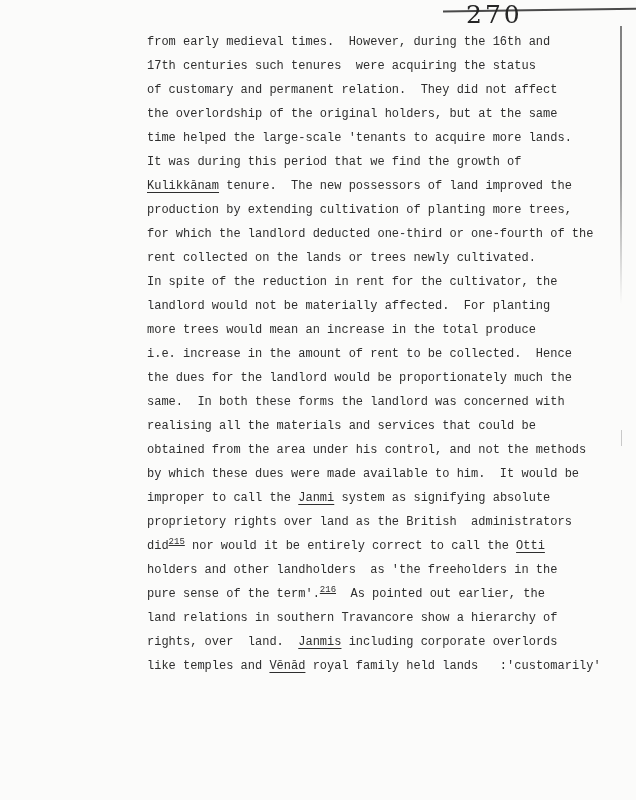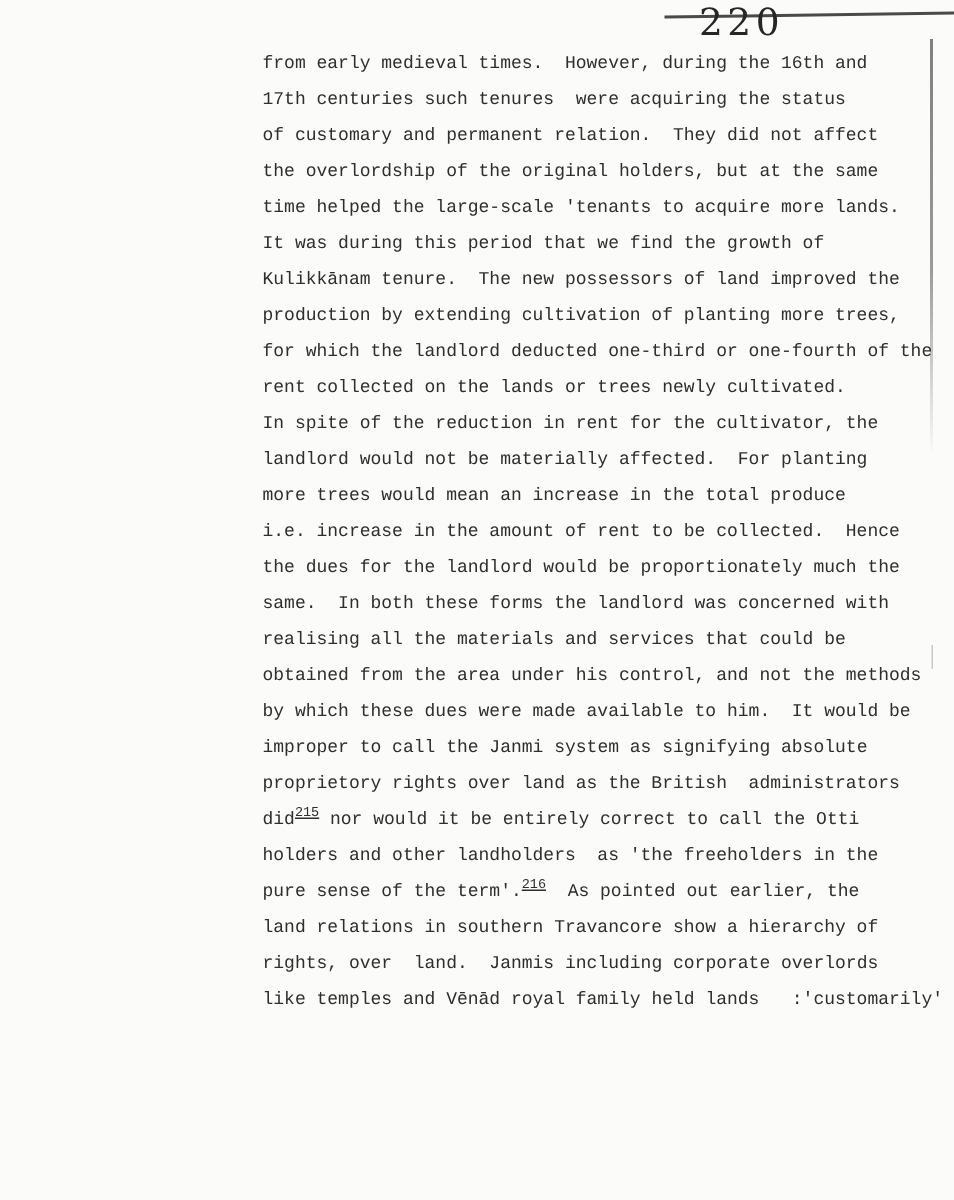--- a/index.html
+++ b/index.html
@@ -24,26 +24,26 @@
     background:linear-gradient(to bottom,#808080,#9a9a9a 55%,rgba(170,170,170,0));
   }
   .edge-tick{
     position:absolute;left:621px;top:430px;width:1px;height:16px;background:#c9c9c9;
   }
   .body-text{
     position:absolute;left:147px;top:30px;
     font-size:12px;line-height:24px;color:#2e2e2e;
     white-space:pre;
   }
-  .line{height:24px;margin-left:28px;}
-  .u{text-underline-offset:3px;text-decoration-thickness:1px;}
+  .line{height:24px;}
+  .u{text-decoration:underline;text-underline-offset:3px;text-decoration-thickness:1px;}
   .sup{font-size:9px;position:relative;top:-5px;letter-spacing:0;text-decoration:underline;}
 </style>
 </head>
 <body>
 
 <div class="page">
   <div class="top-rule"></div>
-  <div class="page-number">220</div>
+  <div class="page-number">270</div>
   <div class="right-margin-line"></div>
   <div class="edge-tick"></div>
   <div class="body-text" id="doc-lines"><div class="line"><span>from early medieval times.  However, during the 16th and</span></div><div class="line"><span>17th centuries such tenures  were acquiring the status</span></div><div class="line"><span>of customary and permanent relation.  They did not affect</span></div><div class="line"><span>the overlordship of the original holders, but at the same</span></div><div class="line"><span>time helped the large-scale 'tenants to acquire more lands.</span></div><div class="line"><span>It was during this period that we find the growth of</span></div><div class="line"><span class="u">Kulikkānam</span><span> tenure.  The new possessors of land improved the</span></div><div class="line"><span>production by extending cultivation of planting more trees,</span></div><div class="line"><span>for which the landlord deducted one-third or one-fourth of the</span></div><div class="line"><span>rent collected on the lands or trees newly cultivated.</span></div><div class="line"><span>In spite of the reduction in rent for the cultivator, the</span></div><div class="line"><span>landlord would not be materially affected.  For planting</span></div><div class="line"><span>more trees would mean an increase in the total produce</span></div><div class="line"><span>i.e. increase in the amount of rent to be collected.  Hence</span></div><div class="line"><span>the dues for the landlord would be proportionately much the</span></div><div class="line"><span>same.  In both these forms the landlord was concerned with</span></div><div class="line"><span>realising all the materials and services that could be</span></div><div class="line"><span>obtained from the area under his control, and not the methods</span></div><div class="line"><span>by which these dues were made available to him.  It would be</span></div><div class="line"><span>improper to call the </span><span class="u">Janmi</span><span> system as signifying absolute</span></div><div class="line"><span>proprietory rights over land as the British  administrators</span></div><div class="line"><span>did</span><span class="sup">215</span><span> nor would it be entirely correct to call the </span><span class="u">Otti</span></div><div class="line"><span>holders and other landholders  as 'the freeholders in the</span></div><div class="line"><span>pure sense of the term'.</span><span class="sup">216</span><span>  As pointed out earlier, the</span></div><div class="line"><span>land relations in southern Travancore show a hierarchy of</span></div><div class="line"><span>rights, over  land.  </span><span class="u">Janmis</span><span> including corporate overlords</span></div><div class="line"><span>like temples and </span><span class="u">Vēnād</span><span> royal family held lands   :'customarily'</span></div></div>
 </div>
 
 </body></html>

